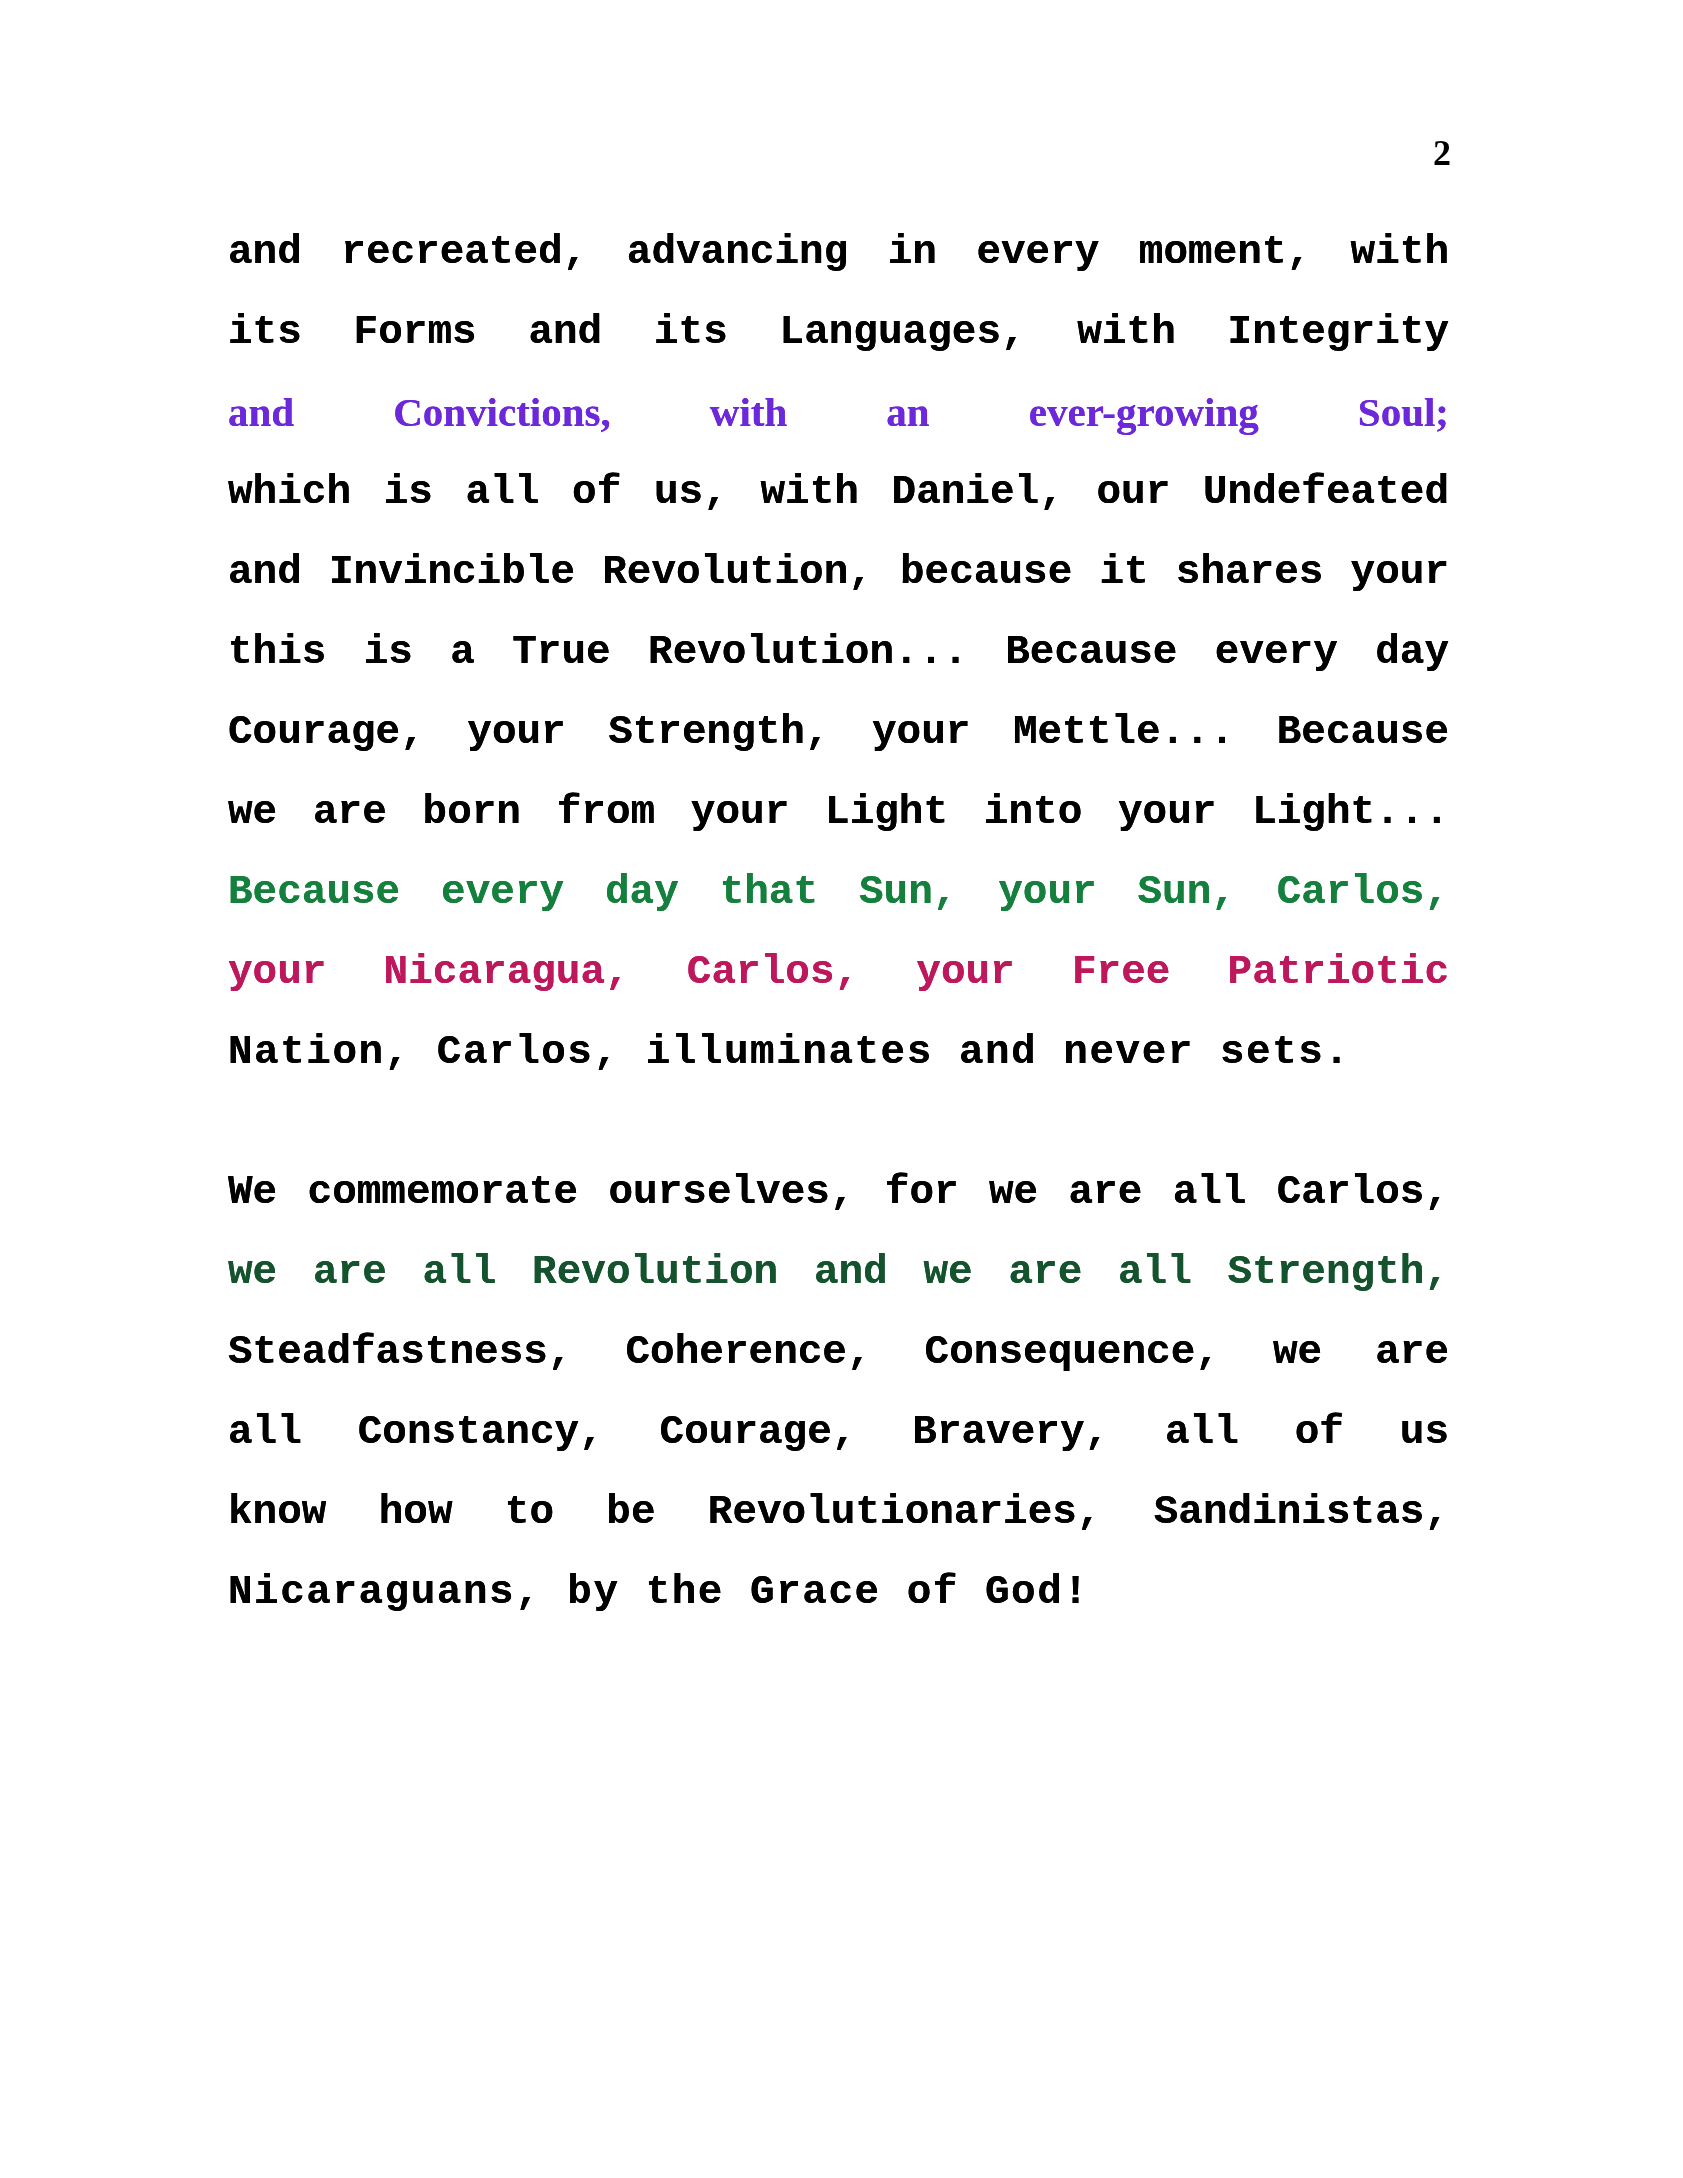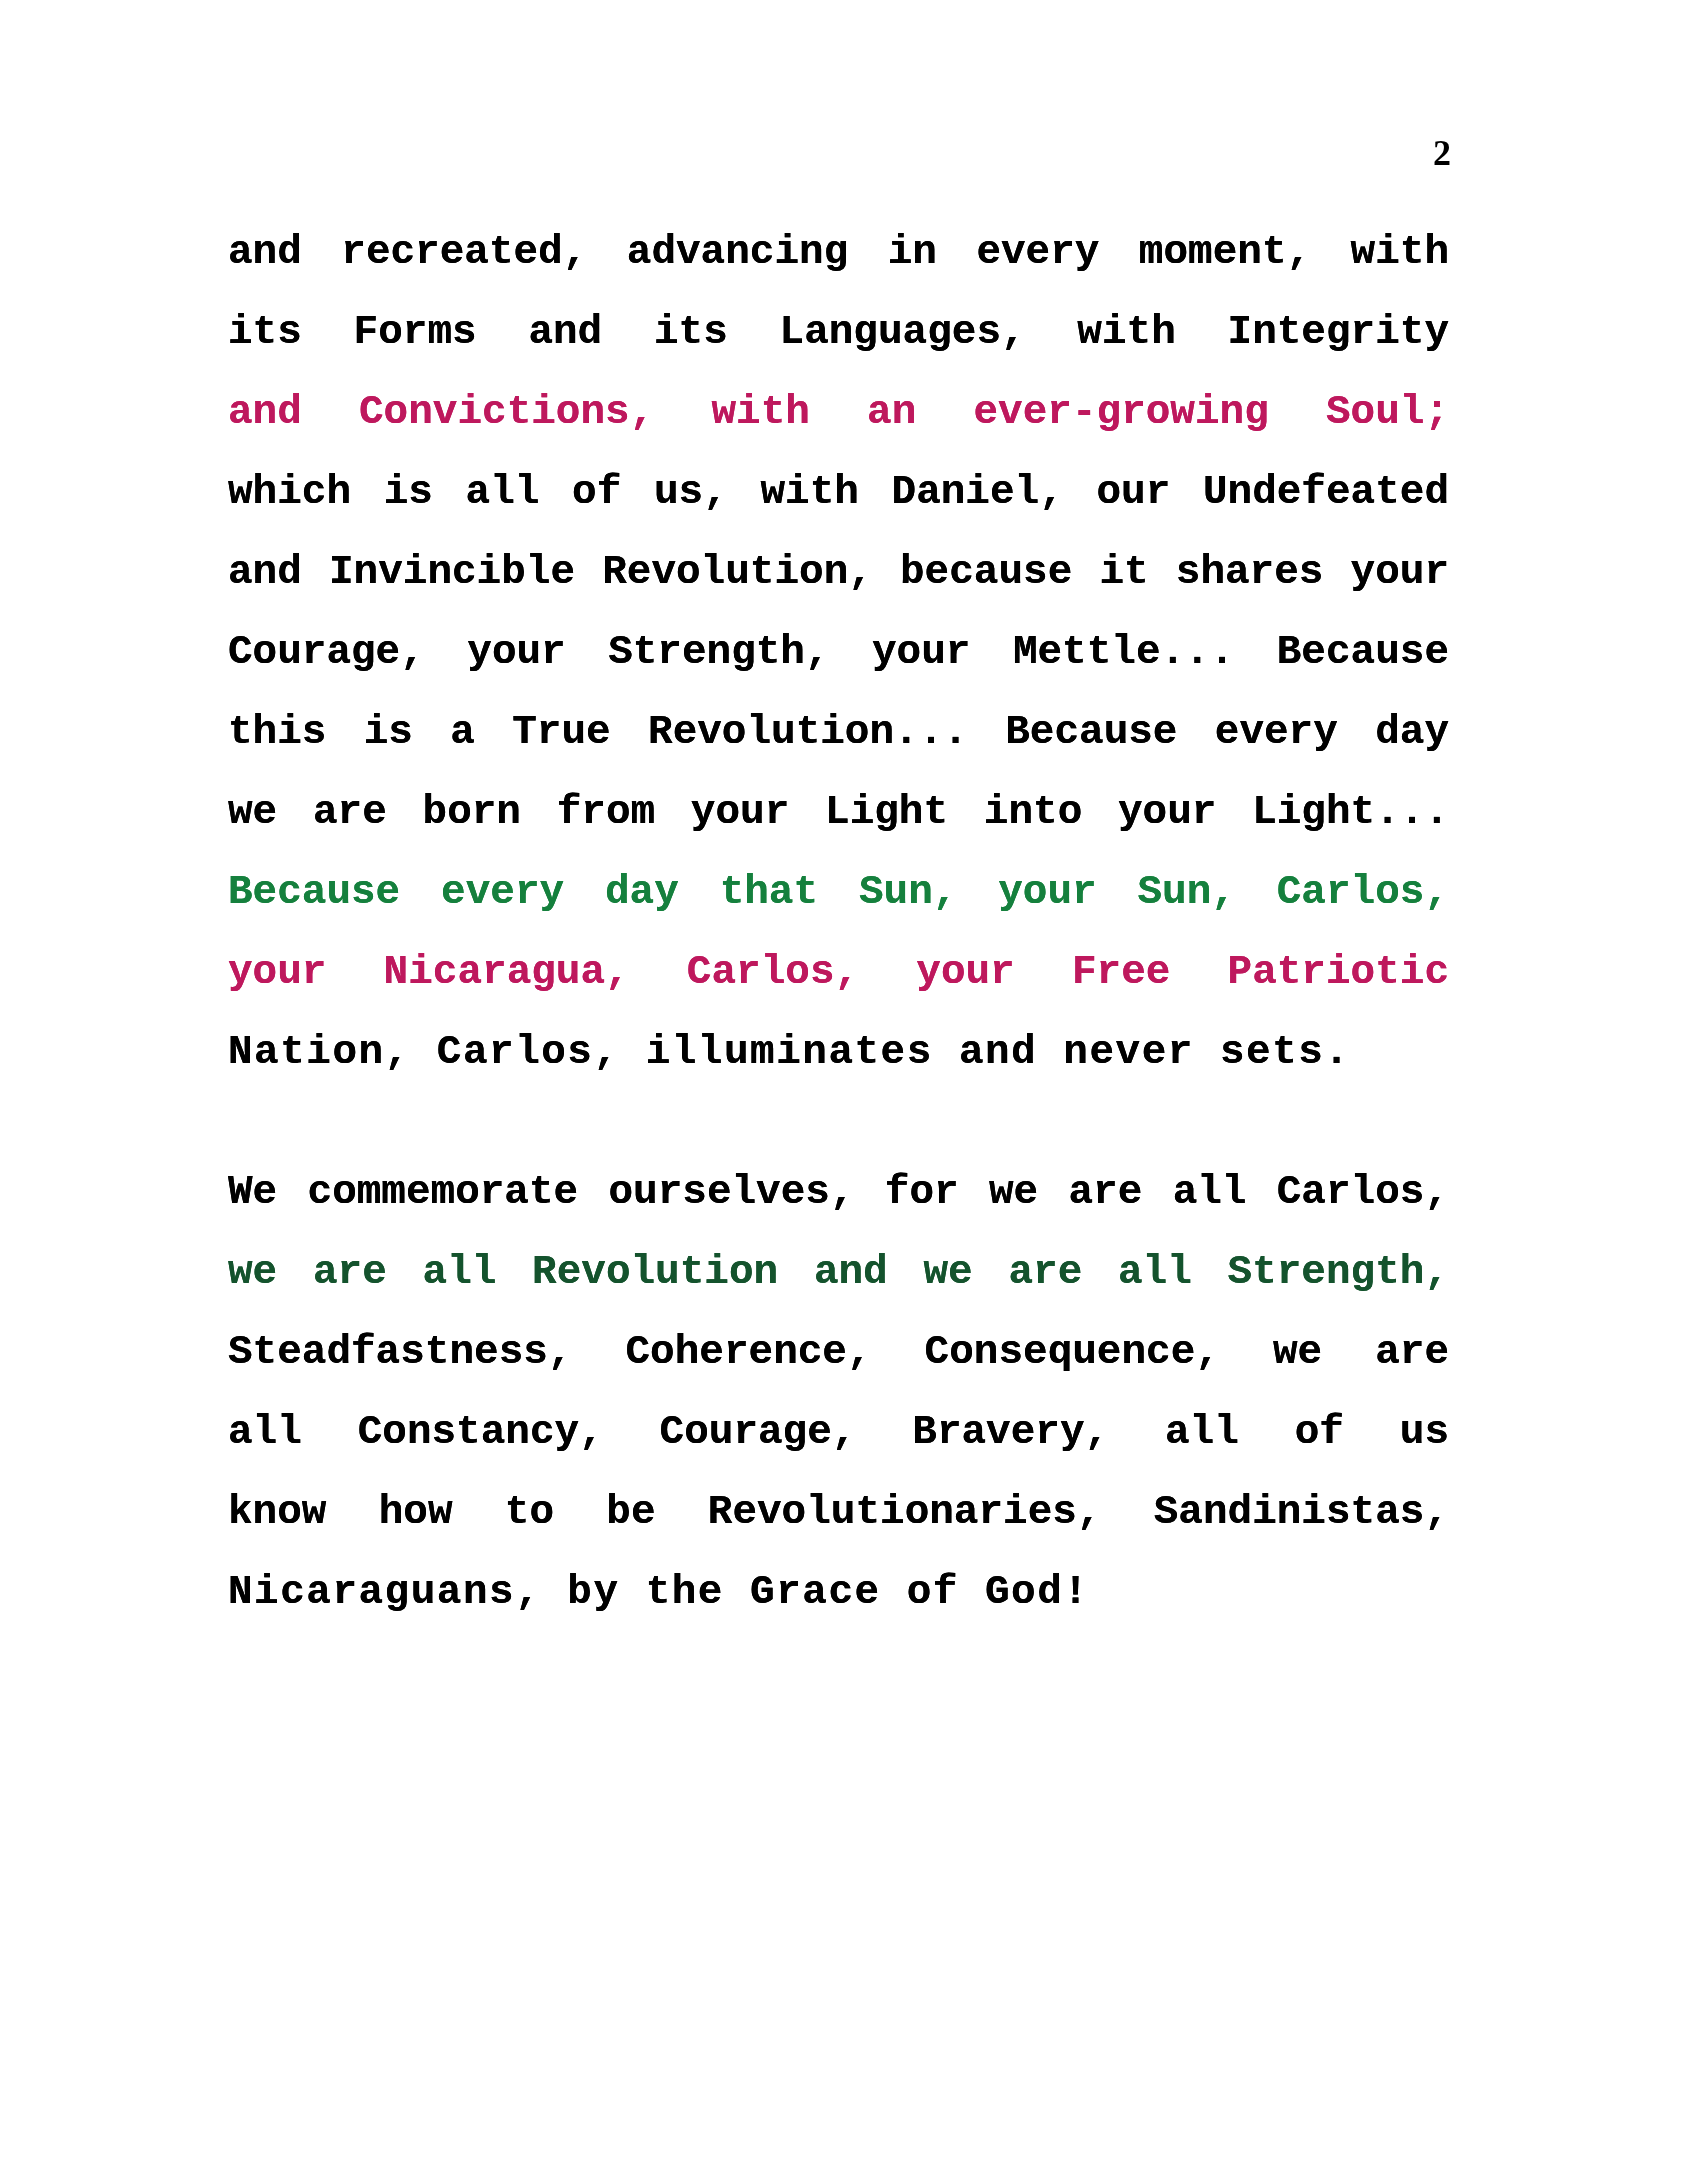--- a/index.html
+++ b/index.html
@@ -52,25 +52,25 @@
 </style>
 </head>
 <body style="background: rgb(255, 255, 255);">
 
 <div class="page">
   <div class="page-number">2</div>
   <div class="content">
       <div class="paragraph">
         <div class="line" style="color: rgb(0, 0, 0);">and recreated, advancing in every moment, with</div>
         <div class="line" style="color: rgb(0, 0, 0);">its Forms and its Languages, with Integrity</div>
-        <div class="line" style="color: #be185d;">and Convictions, with an ever-growing Soul;</div>
+        <div class="line" style="color: #6d28d9; font-family: Liberation Serif, serif;">and Convictions, with an ever-growing Soul;</div>
         <div class="line" style="color: rgb(0, 0, 0);">which is all of us, with Daniel, our Undefeated</div>
         <div class="line" style="color: rgb(0, 0, 0);">and Invincible Revolution, because it shares your</div>
+        <div class="line" style="color: rgb(0, 0, 0);">this is a True Revolution... Because every day</div>
         <div class="line" style="color: rgb(0, 0, 0);">Courage, your Strength, your Mettle... Because</div>
-        <div class="line" style="color: rgb(0, 0, 0);">this is a True Revolution... Because every day</div>
         <div class="line" style="color: rgb(0, 0, 0);">we are born from your Light into your Light...</div>
         <div class="line" style="color: #15803d;">Because every day that Sun, your Sun, Carlos,</div>
         <div class="line" style="color: #be185d;">your Nicaragua, Carlos, your Free Patriotic</div>
         <div class="line natural" style="color: rgb(0, 0, 0);">Nation, Carlos, illuminates and never sets.</div>
       </div>
       <div class="paragraph">
         <div class="line" style="color: rgb(0, 0, 0);">We commemorate ourselves, for we are all Carlos,</div>
         <div class="line" style="color: #14532d; font-family: Liberation Mono, monospace;">we are all Revolution and we are all Strength,</div>
         <div class="line" style="color: rgb(0, 0, 0);">Steadfastness, Coherence, Consequence, we are</div>
         <div class="line" style="color: rgb(0, 0, 0);">all Constancy, Courage, Bravery, all of us</div>

